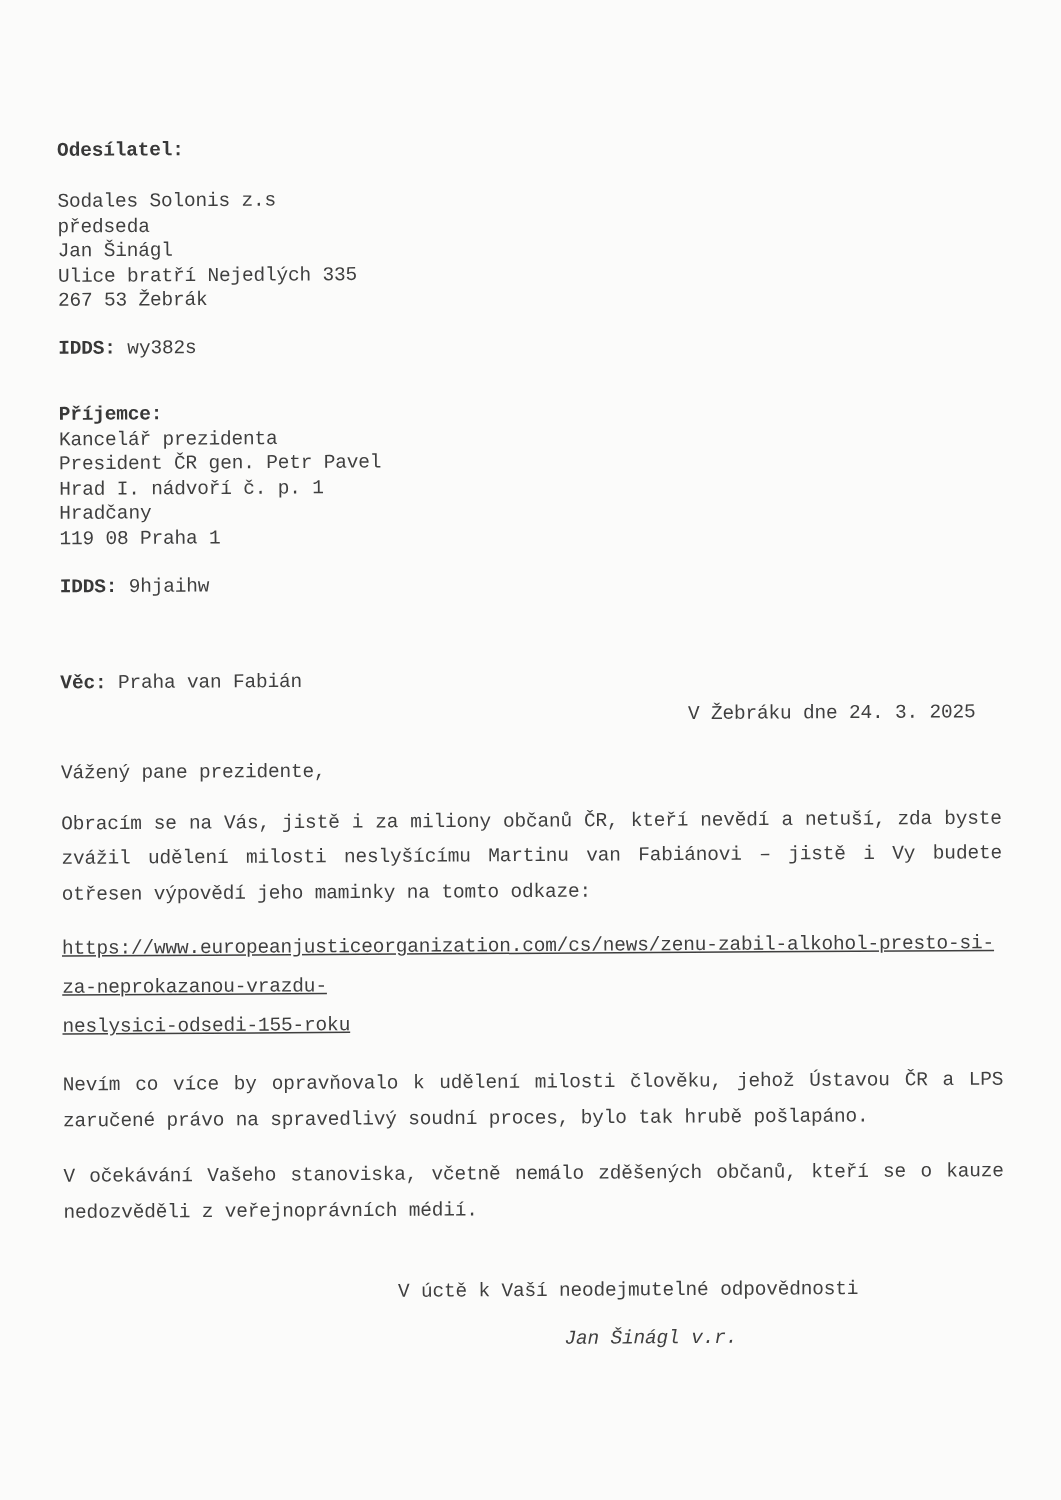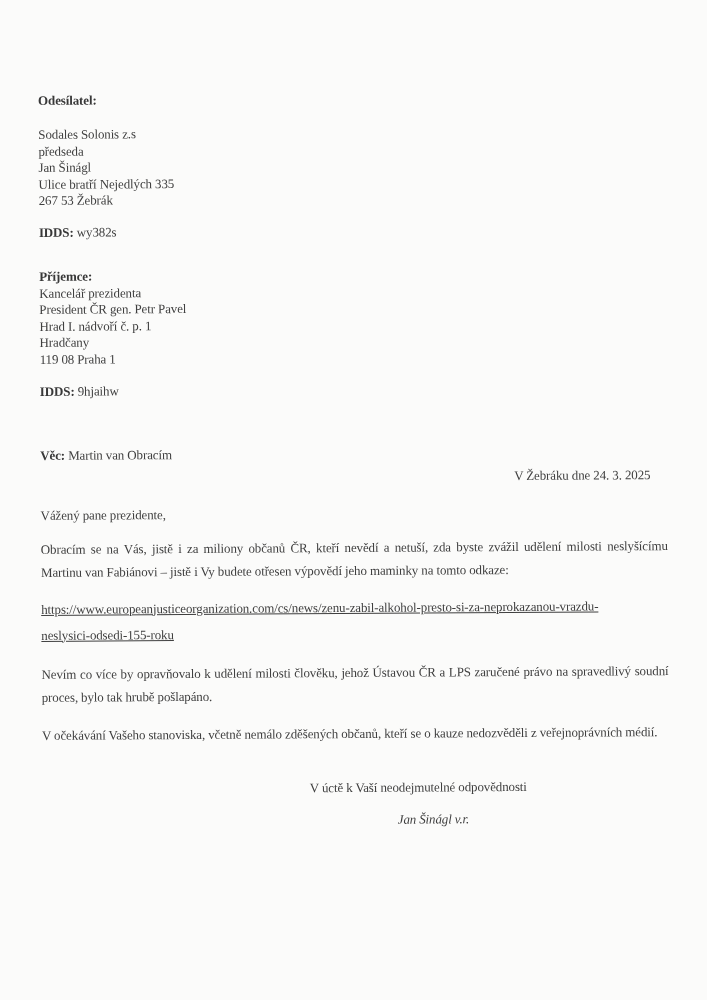--- a/index.html
+++ b/index.html
@@ -7,21 +7,21 @@
     padding: 0;
     background: #fbfbfa;
   }
   .page {
     position: relative;
     width: 707px;
     height: 1000px;
     margin: 0 auto;
     background: #fbfbfa;
     overflow: hidden;
-    font-family: Liberation Serif, serif;
+    font-family: Liberation Mono, monospace;
     color: #3f3f3f;
     font-size: 13px;
     letter-spacing: -0.01em;
   }
   .letter {
     position: absolute;
     top: 90px;
     left: 38px;
     width: 627px;
     transform: rotate(-0.35deg);
@@ -106,21 +106,21 @@
       <div class="addr-line">119 08 Praha 1</div>
     </div>
 
     <div class="idds">
       <span class="bold">IDDS:</span>
       <span>9hjaihw</span>
     </div>
 
     <div class="subject">
       <span class="bold">Věc:</span>
-      <span>Martin van Obracím</span>
+      <span>Praha van Fabián</span>
     </div>
 
     <div class="dateline">V Žebráku dne 24. 3. 2025</div>
 
     <div class="salutation">Vážený pane prezidente,</div>
 
     <p class="para">Obracím se na Vás, jistě i za miliony občanů ČR, kteří nevědí a netuší, zda byste zvážil udělení milosti neslyšícímu Martinu van Fabiánovi – jistě i Vy budete otřesen výpovědí jeho maminky na tomto odkaze:</p>
 
     <div class="linkwrap">
       <a class="doc-link" href="#">

